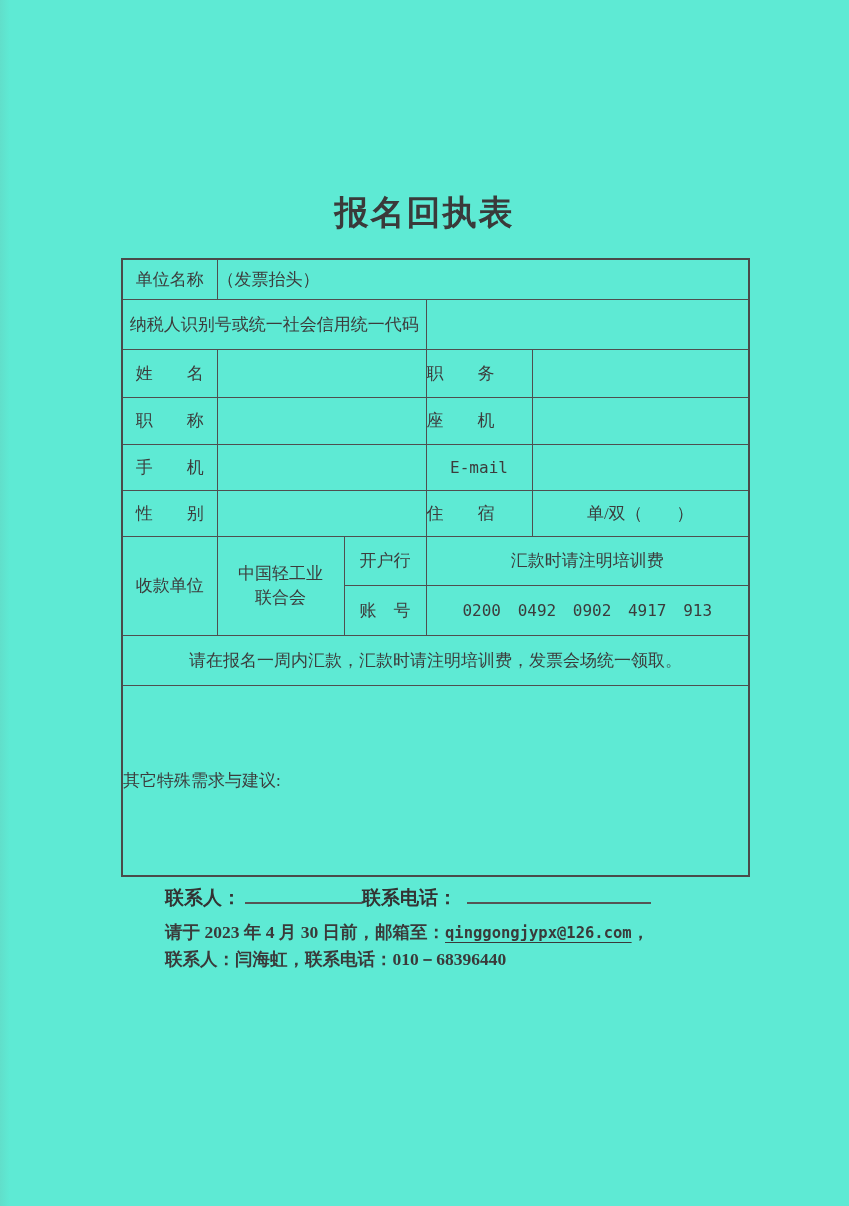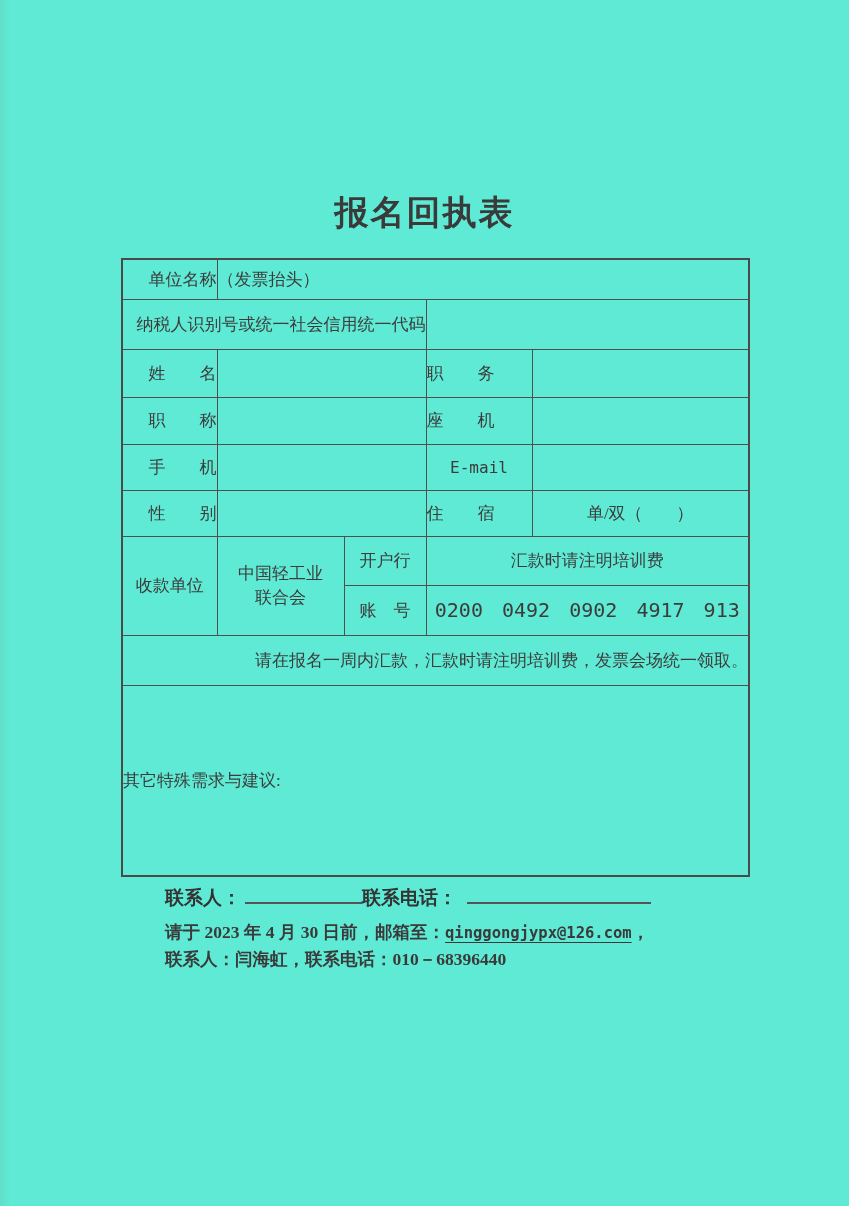--- a/index.html
+++ b/index.html
@@ -45,42 +45,42 @@
     border: 2px solid #4a4a4a;
     font-size: 17px;
     color: #3c3c3c;
   }
   table.form-table td {
     border: 1px solid #4f4f4f;
     vertical-align: middle;
     padding: 0;
     overflow: hidden;
   }
-  td.lbl { padding-left: 11px; text-align: right; }
+  td.lbl { padding-left: 11px; text-align: center; }
   td.lbl-mid { padding-left: 14px; text-align: left; }
   td.ctr { text-align: center; }
   td.val-left { padding-left: 14px; text-align: left; }
   td.bank-val {
     text-align: center;
     vertical-align: top;
     padding-top: 6px;
     padding-right: 48px;
   }
   td.acct-val {
     text-align: center;
     word-spacing: 7px;
     font-family: "DejaVu Sans Mono", "Liberation Mono", monospace;
-    font-size: 20px;
+    font-size: 16px;
   }
   td.email-lbl {
     text-align: center;
     font-family: "DejaVu Sans Mono", "Liberation Mono", monospace;
     font-size: 16px;
   }
-  td.note-cell { padding-left: 12px; text-align: right; font-family: Liberation Serif, serif; }
+  td.note-cell { padding-left: 12px; text-align: center; font-family: Liberation Serif, serif; }
   td.needs-cell {
     vertical-align: top;
     text-align: left;
     padding: 8px 0 0 10px;
   }
   .payee-line { display: block; text-align: center; line-height: 24px; }
 
   .footer-bold {
     position: absolute;
     left: 165px;

